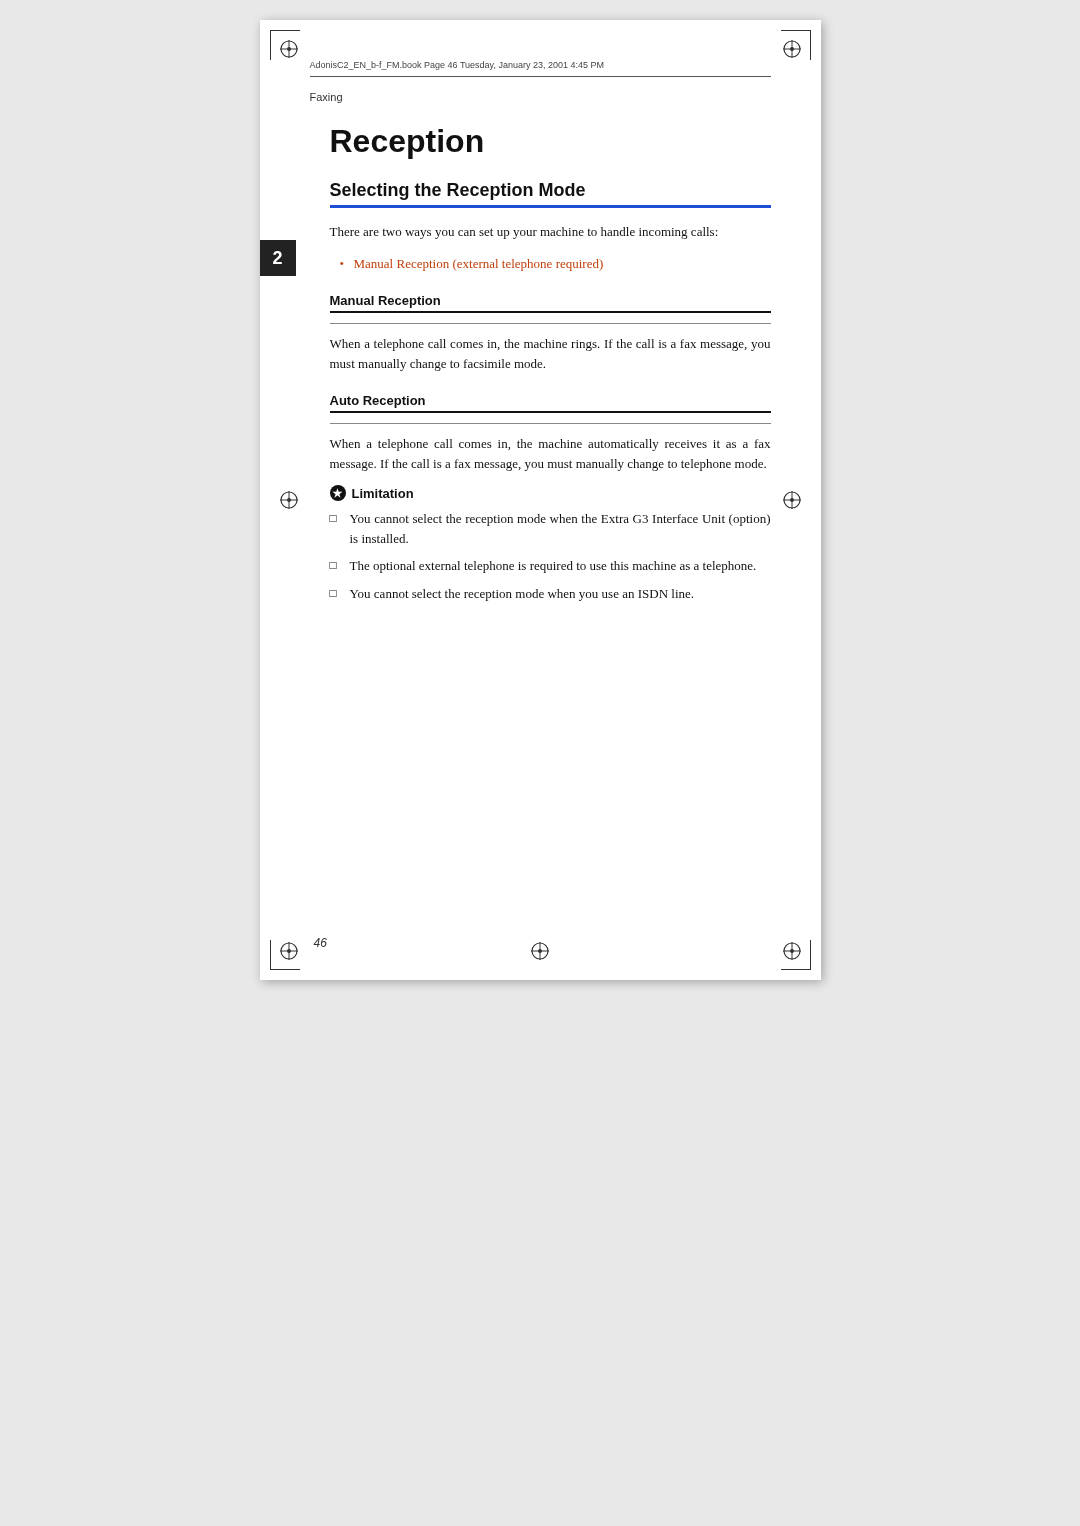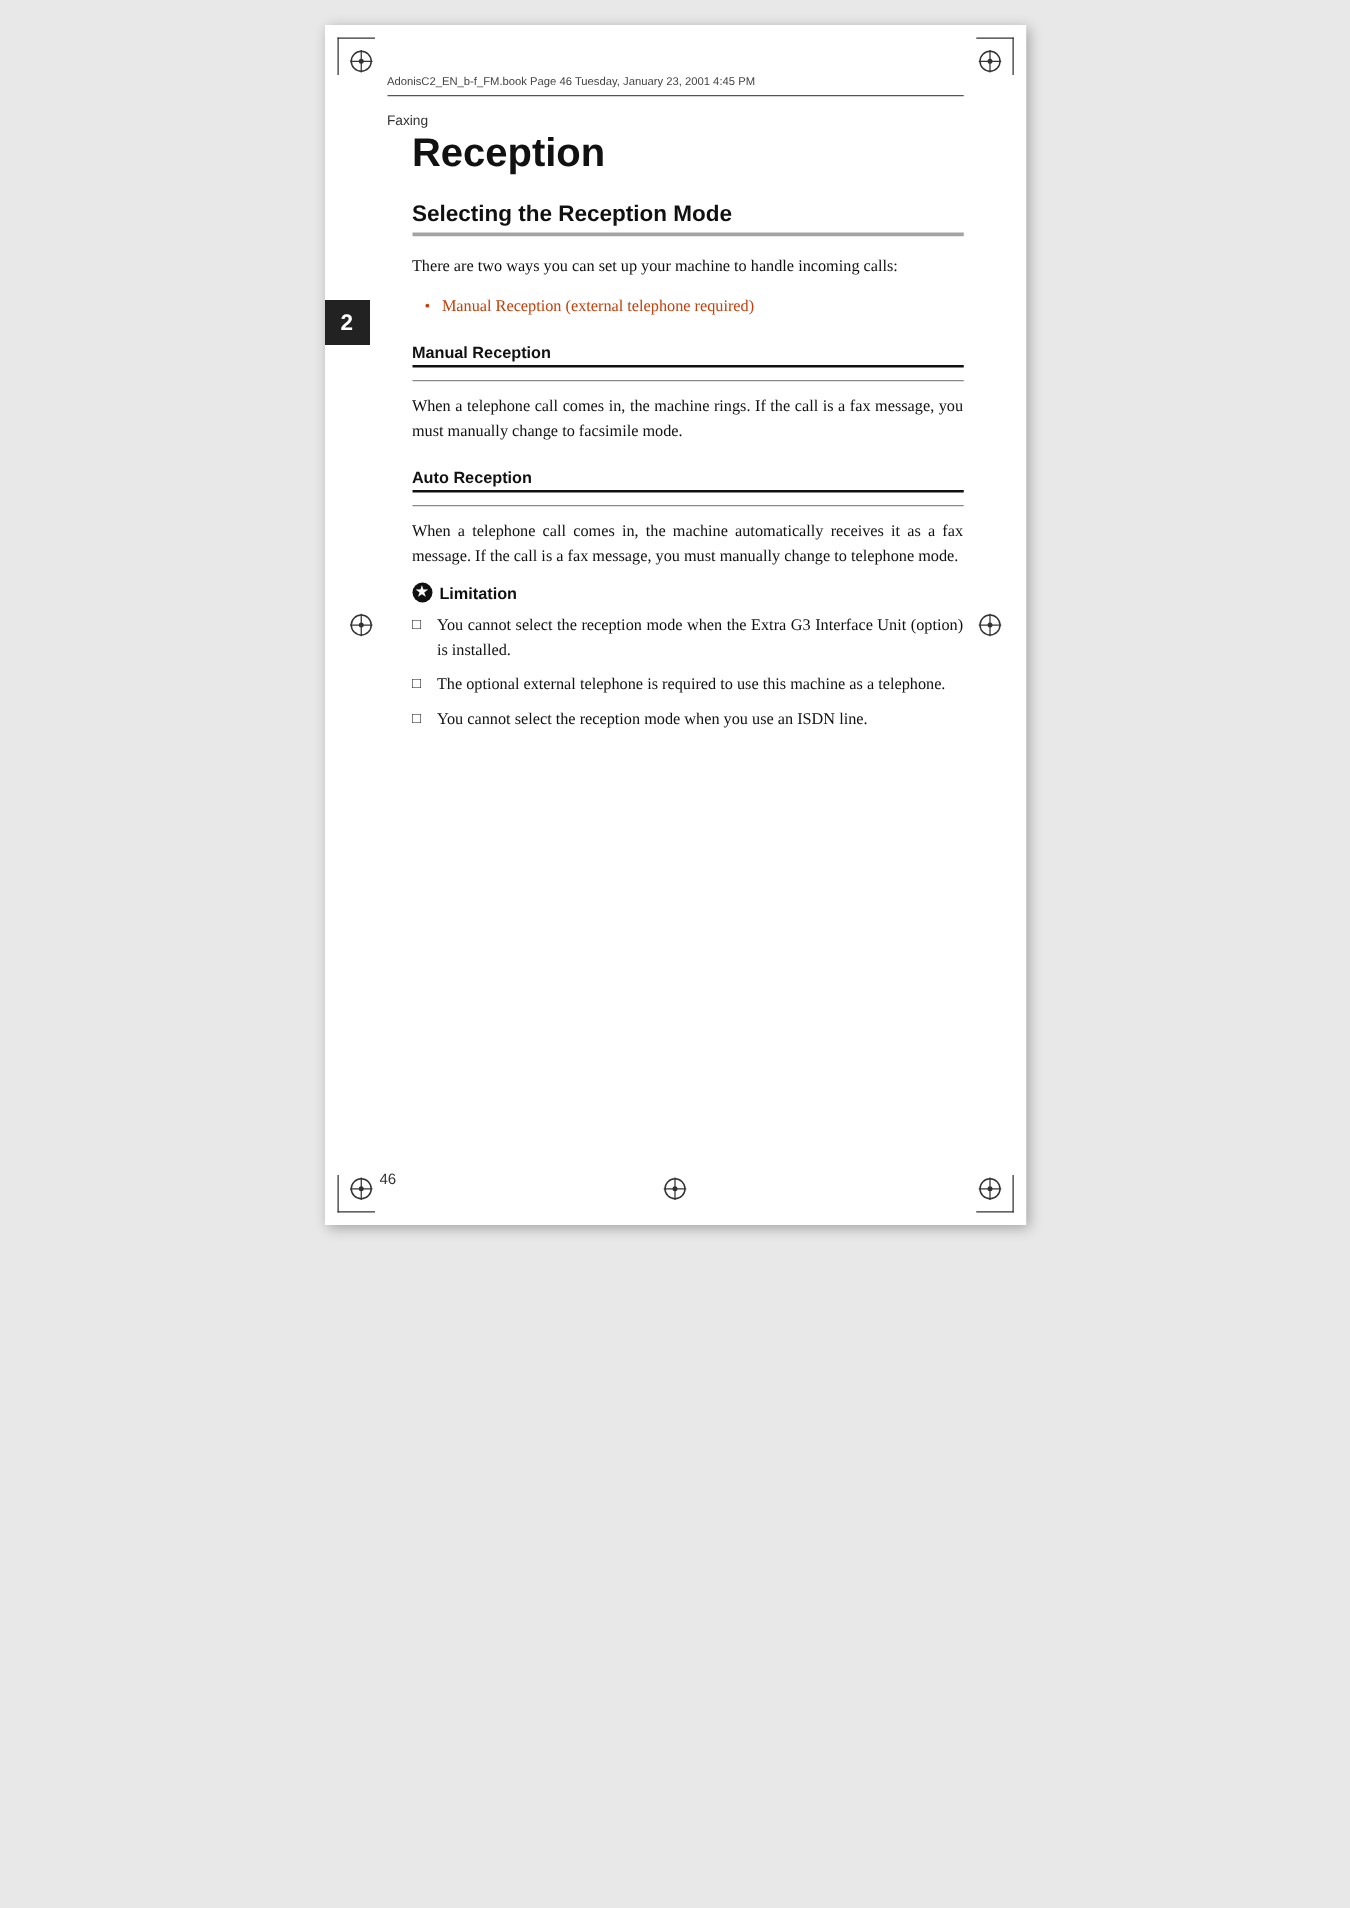--- a/index.html
+++ b/index.html
@@ -67,21 +67,21 @@
     .top-rule {
       border: none;
       border-top: 1px solid #555;
       margin-bottom: 14px;
     }
 
     .section-label {
       font-size: 11px;
       color: #333;
       font-family: Arial, sans-serif;
-      margin-bottom: 1px;
+      margin-bottom: 20px;
     }
 
     .chapter-num-block {
       position: absolute;
       left: 0;
       top: 220px;
       width: 36px;
       height: 36px;
       background: #222;
       color: #fff;
@@ -103,21 +103,21 @@
       font-family: Liberation Sans, sans-serif;
       color: #111;
       margin-bottom: 20px;
     }
 
     h2.section-heading {
       font-size: 18px;
       font-weight: bold;
       font-family: Arial, sans-serif;
       color: #111;
-      border-bottom: 3px solid #a3a3a3;
+      border-bottom: 3px solid #1d4ed8;
       padding-bottom: 4px;
       margin-bottom: 14px;
     }
 
     .body-text {
       font-size: 13px;
       line-height: 1.5;
       color: #111;
       text-align: justify;
       margin-bottom: 12px;
@@ -206,24 +206,25 @@
       content: '□';
       position: absolute;
       left: 0;
       top: 0;
       font-size: 12px;
     }
 
     .page-number {
       position: absolute;
       bottom: 30px;
-      left: 44px;
+      left: 54px;
       font-size: 12px;
       font-family: Arial, sans-serif;
       color: #333;
+      font-style: italic;
     }
 
     .divider-rule {
       border: none;
       border-top: 1px solid #888;
       margin-bottom: 10px;
       margin-top: 0;
     }
   </style>
 </head>

